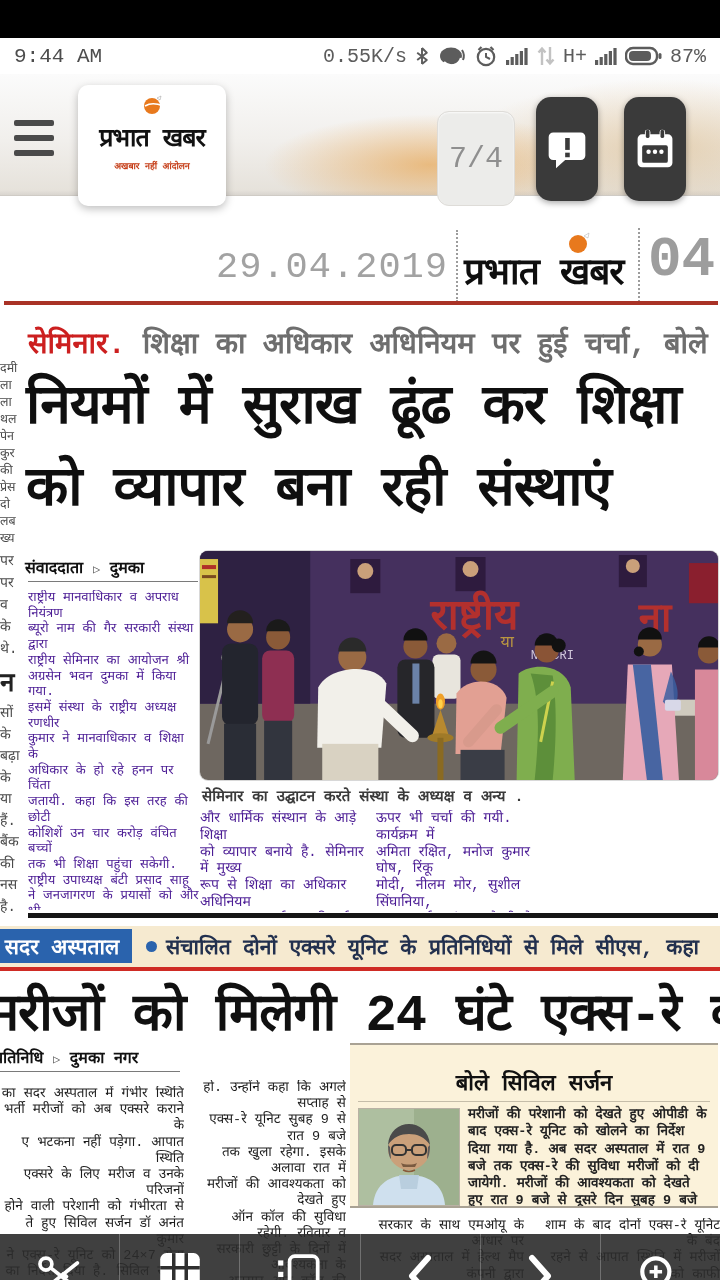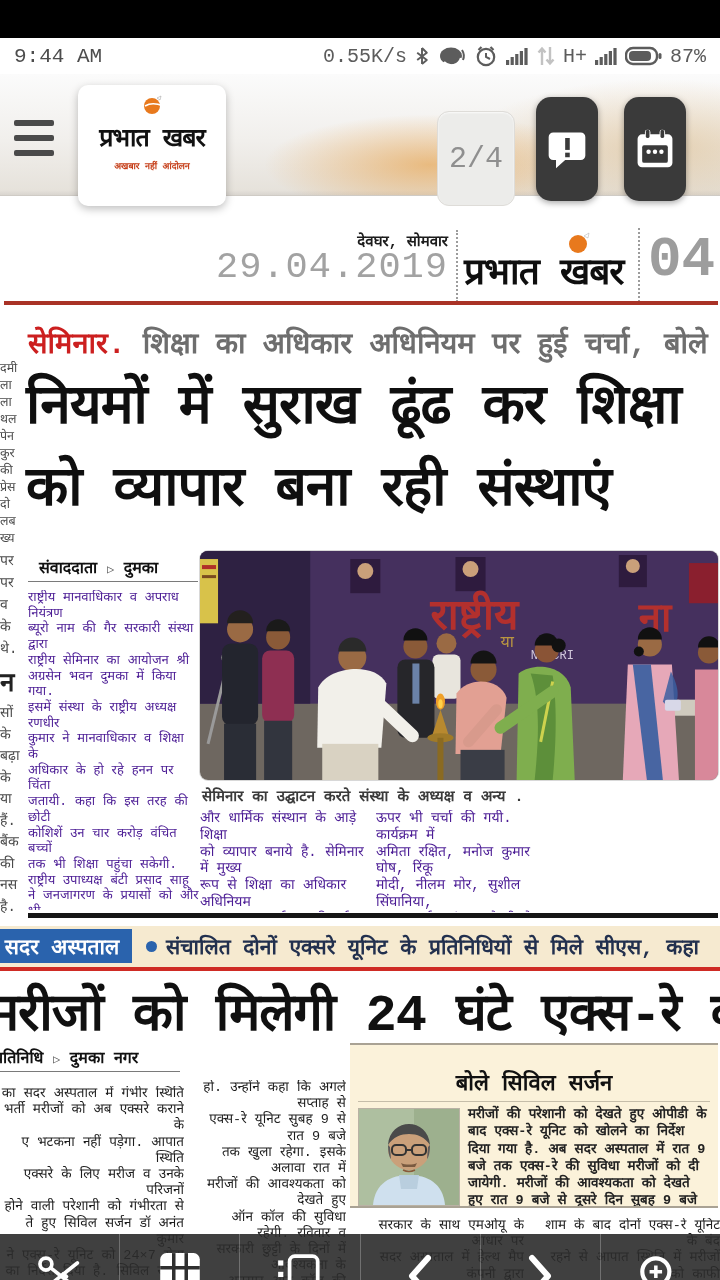--- a/index.html
+++ b/index.html
@@ -153,21 +153,21 @@
     <span class="logosun">
       <svg width="24" height="20" viewBox="0 0 24 20">
           <circle cx="11" cy="12" r="8" fill="#e8791d"></circle>
           <path d="M4 12 C9 9 15 9 22 12" stroke="#fff" stroke-width="1.6" fill="none"></path>
           <path d="M16 4 L20 2 L19 6 Z" fill="#fff" stroke="#999" stroke-width=".5"></path>
         </svg>
     </span>
     <span class="logotitle">प्रभात खबर</span>
     <span class="logotag">अखबार नहीं आंदोलन</span>
   </div>
-  <div class="abs pagebadge">2/4</div>
+  <div class="abs pagebadge">7/4</div>
   <div class="abs sqbtn btn-feedback">
     <span>
       <svg width="44" height="46" viewBox="0 0 48 48">
           <path d="M9 6 h30 a5 5 0 0 1 5 5 v20 a5 5 0 0 1 -5 5 H22 l-10 9 v-9 h-3 a5 5 0 0 1 -5 -5 V11 a5 5 0 0 1 5 -5 Z" fill="#fff"></path>
           <rect x="22" y="12" width="5" height="13" fill="#3a3a3a"></rect>
           <rect x="22" y="28" width="5" height="5" fill="#3a3a3a"></rect>
         </svg>
     </span>
   </div>
   <div class="abs sqbtn btn-calendar">
@@ -179,21 +179,20 @@
           <rect x="14" y="3" width="4" height="9" rx="2" fill="#3a3a3a"></rect>
           <rect x="30" y="3" width="4" height="9" rx="2" fill="#3a3a3a"></rect>
           <rect x="10" y="20" width="28" height="19" rx="2" fill="#3a3a3a"></rect>
           <circle cx="17" cy="27" r="2.4" fill="#fff"></circle>
           <circle cx="24" cy="27" r="2.4" fill="#fff"></circle>
           <circle cx="31" cy="27" r="2.4" fill="#fff"></circle>
         </svg>
     </span>
   </div>
 
-  <div class="abs np-placeday">देवघर, सोमवार</div>
   <div class="abs np-date">29.04.2019</div>
   <div class="abs dot-v" style="left:456px;top:192px;height:72px;"></div>
   <span class="abs np-sun">
     <svg width="26" height="22" viewBox="0 0 26 22">
         <circle cx="12" cy="13" r="9" fill="#e8791d"></circle>
         <path d="M18 5 L23 2 L22 7 Z" fill="#fff" stroke="#aaa" stroke-width=".5"></path>
       </svg>
   </span>
   <div class="abs np-mast">प्रभात खबर</div>
   <div class="abs dot-v" style="left:638px;top:190px;height:74px;"></div>
@@ -226,21 +225,21 @@
 के
 बढ़ा
 के
 या
 हैं.
 बैंक
 की
 नस
 है.</div>
 
-  <div class="abs byline" style="left:39px;top:518px;">
+  <div class="abs byline" style="left:25px;top:518px;">
     <span>संवाददाता</span> <span class="tri">▷</span> <span class="place">दुमका</span>
   </div>
   <div class="abs byrule" style="left:28px;top:543px;width:170px;"></div>
   <div class="abs bodycol" style="left:28px;top:552px;width:172px;height:320px;">राष्ट्रीय मानवाधिकार व अपराध नियंत्रण
 ब्यूरो नाम की गैर सरकारी संस्था द्वारा
 राष्ट्रीय सेमिनार का आयोजन श्री
 अग्रसेन भवन दुमका में किया गया.
 इसमें संस्था के राष्ट्रीय अध्यक्ष रणधीर
 कुमार ने मानवाधिकार व शिक्षा के
 अधिकार के हो रहे हनन पर चिंता

